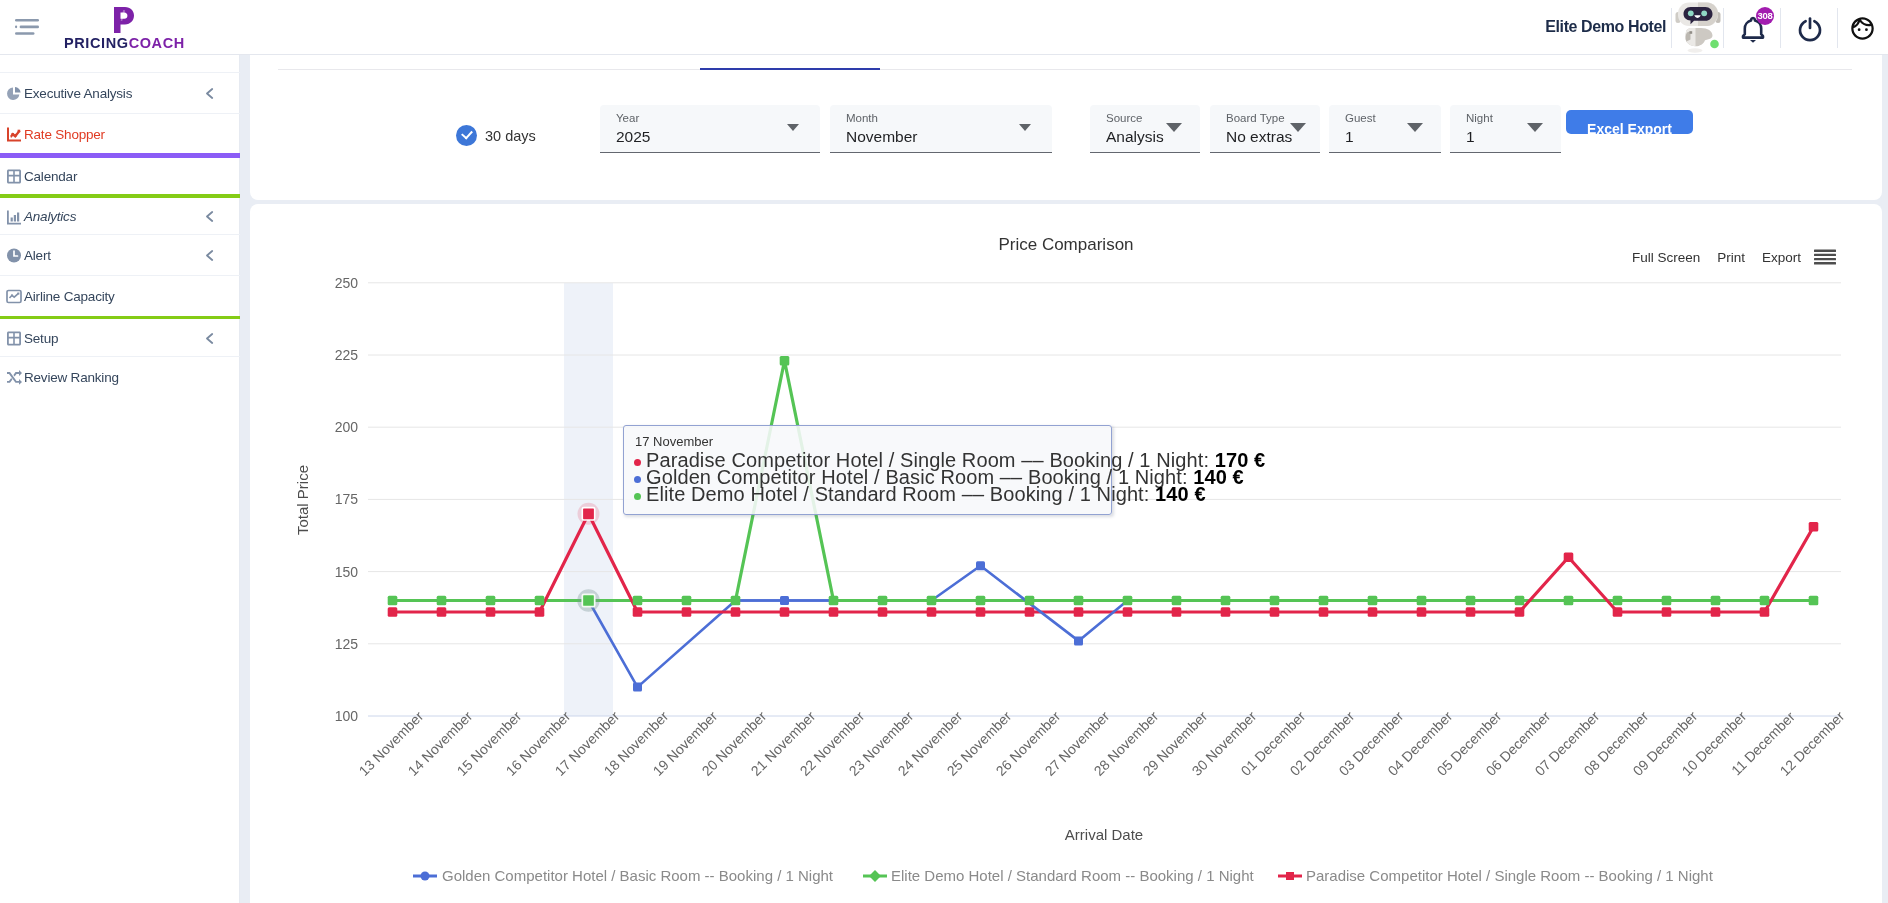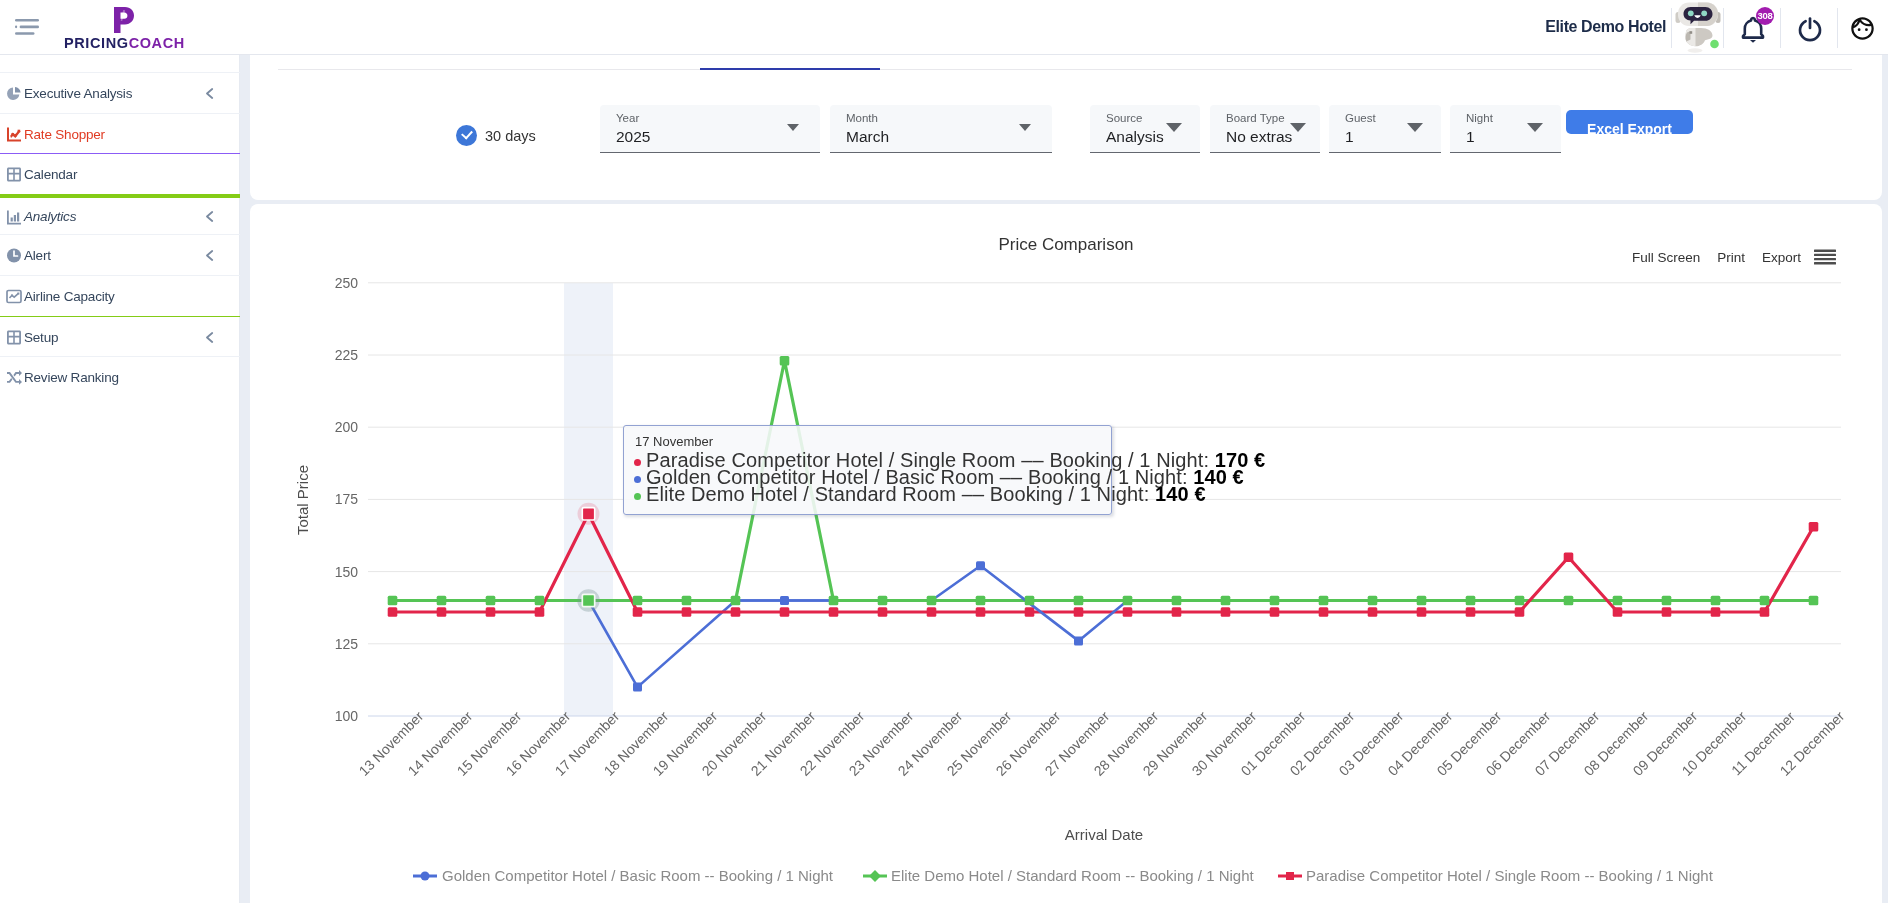--- a/index.html
+++ b/index.html
@@ -101,21 +101,21 @@
         <svg width="17" height="17" viewBox="0 0 16 16">
           <path d="M1 1 L3 1 L3 13 L15 13 L15 15 L1 15 Z" fill="#d8432b"></path>
           <path d="M4.2 9.2 L6.8 6 L9 8.2 L12.6 3.4 L14.6 4.8 L9.4 11.6 L7 9.4 L5 11.4 Z" fill="#d8432b"></path>
           <rect x="5.4" y="6.6" width="2.6" height="2.6" fill="#d8432b"></rect>
           <rect x="8.2" y="7.4" width="2.6" height="2.6" fill="#d8432b"></rect>
           <rect x="11.6" y="3.2" width="2.6" height="2.6" fill="#d8432b"></rect>
         </svg>
       </span>
       <span class="slb" style="color:#e03a22">Rate Shopper</span>
     </div>
-<div class="srow" style="top:98px;border-top:1px solid #8b5cf6;">
+<div class="srow" style="top:98px;border-top:5px solid #8b5cf6;">
       <span class="sic">
         <svg width="17" height="17" viewBox="0 0 16 16">
           <path d="M1 2.5 C1 1.7 1.7 1 2.5 1 L13.5 1 C14.3 1 15 1.7 15 2.5 L15 13.5 C15 14.3 14.3 15 13.5 15 L2.5 15 C1.7 15 1 14.3 1 13.5 Z M2.8 6.2 L7.2 6.2 L7.2 2.8 L2.8 2.8 Z M8.8 6.2 L13.2 6.2 L13.2 2.8 L8.8 2.8 Z M2.8 13.2 L7.2 13.2 L7.2 8 L2.8 8 Z M8.8 13.2 L13.2 13.2 L13.2 8 L8.8 8 Z" fill="#8292aa"></path>
         </svg>
       </span>
       <span class="slb" style="color:#35465c">Calendar</span>
     </div>
 <div class="srow" style="top:139px;border-top:4px solid #84cc16;font-style:italic;">
       <span class="sic">
         <svg width="17" height="17" viewBox="0 0 16 16">
@@ -146,21 +146,21 @@
         <svg width="17" height="17" viewBox="0 0 16 16">
           <circle cx="8" cy="8" r="7" fill="#8292aa"></circle>
           <path d="M8 3.5 L8 8.5 L11.5 8.5" stroke="#fff" stroke-width="1.7" fill="none" stroke-linecap="round"></path>
         </svg>
       </span>
       <span class="slb" style="color:#35465c">Alert</span>
       <svg class="chev" width="9" height="11" viewBox="0 0 9 11">
         <path d="M7.2 1 L2 5.5 L7.2 10" fill="none" stroke="#7a8aa0" stroke-width="1.8" stroke-linecap="round" stroke-linejoin="round"></path>
       </svg>
     </div>
-<div class="srow" style="top:261px;border-top:1px solid #84cc16;">
+<div class="srow" style="top:261px;border-top:3px solid #84cc16;">
       <span class="sic">
         <svg width="17" height="17" viewBox="0 0 16 16">
           <path d="M1 2.5 C1 1.7 1.7 1 2.5 1 L13.5 1 C14.3 1 15 1.7 15 2.5 L15 13.5 C15 14.3 14.3 15 13.5 15 L2.5 15 C1.7 15 1 14.3 1 13.5 Z M2.8 6.2 L7.2 6.2 L7.2 2.8 L2.8 2.8 Z M8.8 6.2 L13.2 6.2 L13.2 2.8 L8.8 2.8 Z M2.8 13.2 L7.2 13.2 L7.2 8 L2.8 8 Z M8.8 13.2 L13.2 13.2 L13.2 8 L8.8 8 Z" fill="#8292aa"></path>
         </svg>
       </span>
       <span class="slb" style="color:#35465c">Setup</span>
       <svg class="chev" width="9" height="11" viewBox="0 0 9 11">
         <path d="M7.2 1 L2 5.5 L7.2 10" fill="none" stroke="#7a8aa0" stroke-width="1.8" stroke-linecap="round" stroke-linejoin="round"></path>
       </svg>
     </div>
@@ -180,21 +180,21 @@
 <div id="tabind"></div>
 <div id="chk"></div>
 <div id="days">30 days</div>
 <div class="sel" style="left:350px;width:220px">
 <div class="sel-l">Year</div>
       <div class="sel-v">2025</div>
 <span class="arr arr-b" style="right:21px"></span>
     </div>
     <div class="sel" style="left:580px;width:222px">
 <div class="sel-l">Month</div>
-      <div class="sel-v">March</div>
+      <div class="sel-v">November</div>
 <span class="arr arr-b" style="right:21px"></span>
     </div>
     <div class="sel" style="left:840px;width:110px">
 <div class="sel-l">Source</div>
       <div class="sel-v">Analysis</div>
 <span class="arr arr-s" style="right:18px"></span>
     </div>
     <div class="sel" style="left:960px;width:110px">
 <div class="sel-l">Board Type</div>
       <div class="sel-v">No extras</div>

